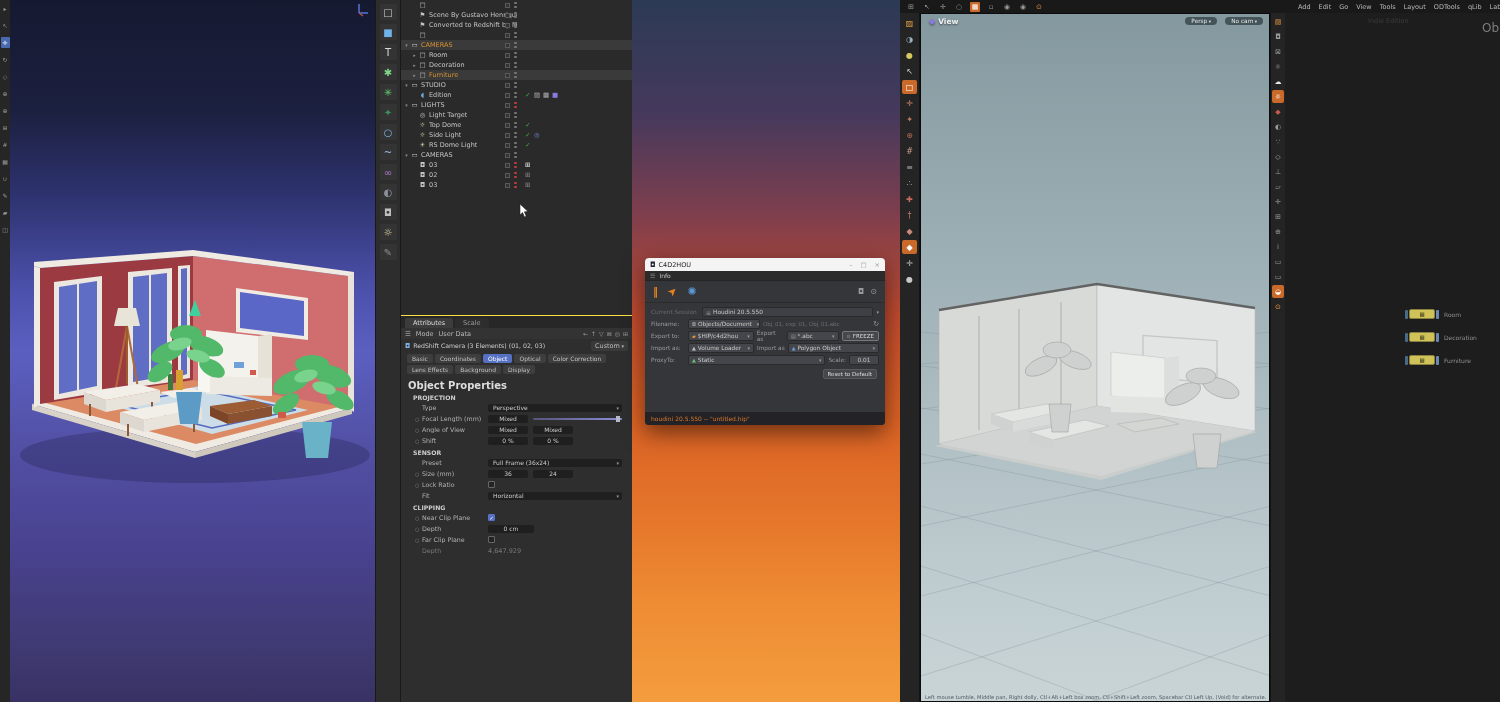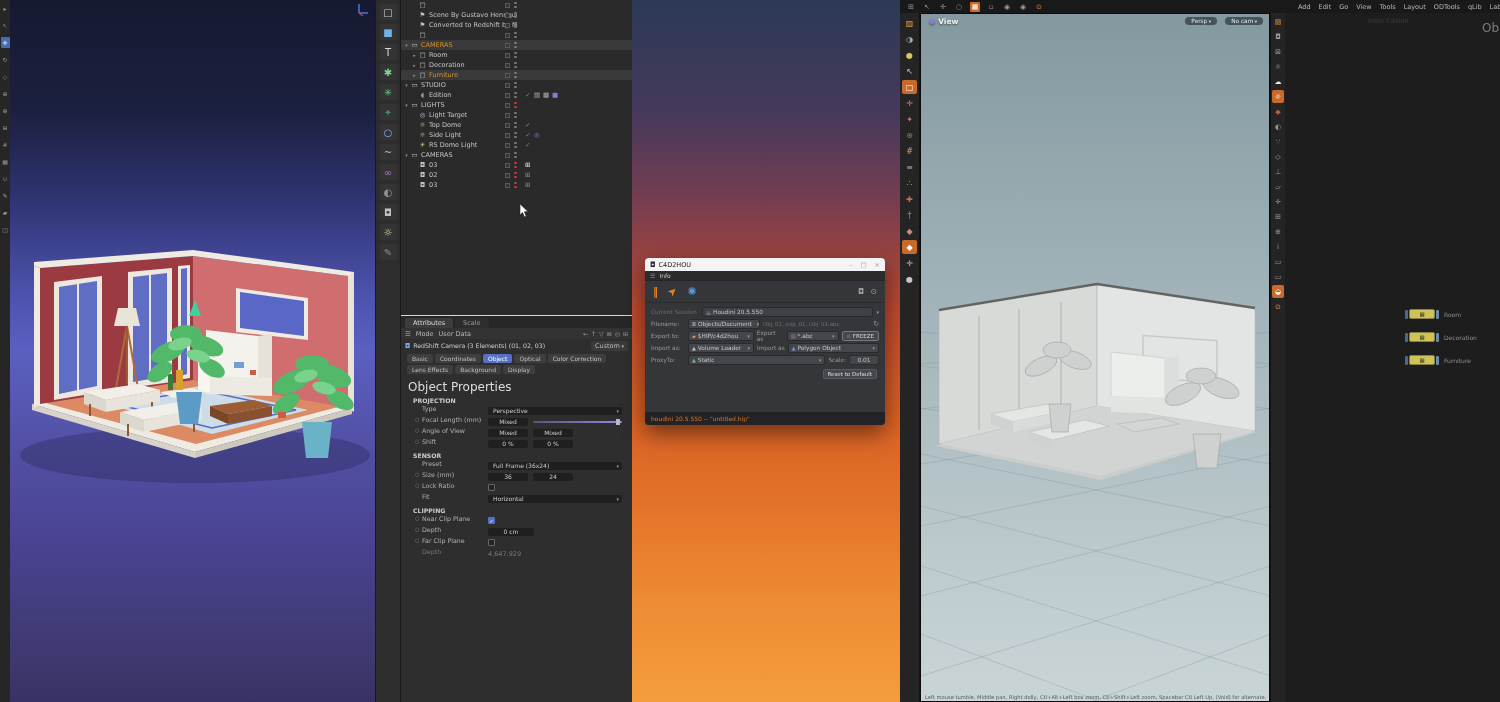--- a/index.html
+++ b/index.html
@@ -46,23 +46,23 @@
 .attr-tab{padding:1px 8px;font-size:6.5px;color:#9a9a9a;background:#2d2d2d;border-radius:2px 2px 0 0;}
 .attr-tab.on{background:#3c3c3c;color:#ddd;}
 .attr-mode{display:flex;align-items:center;height:11px;background:#333;padding:0 4px;gap:5px;color:#b8b8b8;}
 .attr-mode .hicons{margin-left:auto;display:flex;gap:3px;color:#8a8a8a;font-size:6px;}
 .attr-title{display:flex;align-items:center;height:13px;padding:0 4px;gap:3px;color:#cfcfcf;}
 .attr-custom{margin-left:auto;background:#3a3a3a;border-radius:2px;padding:1px 4px;color:#bbb;}
 .attr-custom:after{content:" ▾";font-size:5px;}
 .chips{display:flex;flex-wrap:wrap;gap:2px;padding:2px 6px;}
 .chip{height:9px;padding:0 5px;display:flex;align-items:center;background:#3e3e3e;border-radius:2px;font-size:6px;color:#c0c0c0;}
 .chip.on{background:#5671c4;color:#fff;}
-.props-title{margin:4px 16px 2px 7px;font-weight:normal;font-size:12px;color:#ddd;}
+.props-title{margin:4px 16px 2px 7px;font-weight:bold;font-size:10px;color:#ddd;}
 .agroup-title{margin:3px 0 1px 12px;font-weight:bold;font-size:6.2px;color:#ccc;}
-.arow{display:flex;height:11px;padding-left:14px;}
+.arow{display:flex;align-items:center;height:11px;padding-left:14px;}
 .akey{width:7px;color:#8a8a8a;font-size:5px;}
 .alabel{width:66px;color:#b2b2b2;font-size:6.3px;white-space:nowrap;overflow:hidden;}
 .actrl{display:flex;align-items:center;gap:5px;flex:1;padding-right:10px;}
 .abox{background:#1f1f1f;border-radius:2px;height:8px;display:flex;align-items:center;justify-content:center;color:#ccc;font-size:6px;padding:0 3px;}
 .add{flex:1;justify-content:flex-start;position:relative;padding-left:5px;}
 .add:after{content:"▾";position:absolute;right:3px;font-size:5px;color:#999;}
 .atrack{flex:1;height:2px;background:linear-gradient(90deg,#55557a,#8d8dd8);border-radius:1px;position:relative;}
 .atrack i{position:absolute;right:2px;top:-2px;width:4px;height:6px;background:#b8b8c8;display:block;}
 .acb{width:7px;height:7px;border:1px solid #666;background:#242424;border-radius:1px;display:flex;align-items:center;justify-content:center;font-size:5px;color:#fff;}
 .acb.on{background:#5671c4;border-color:#5671c4;}

